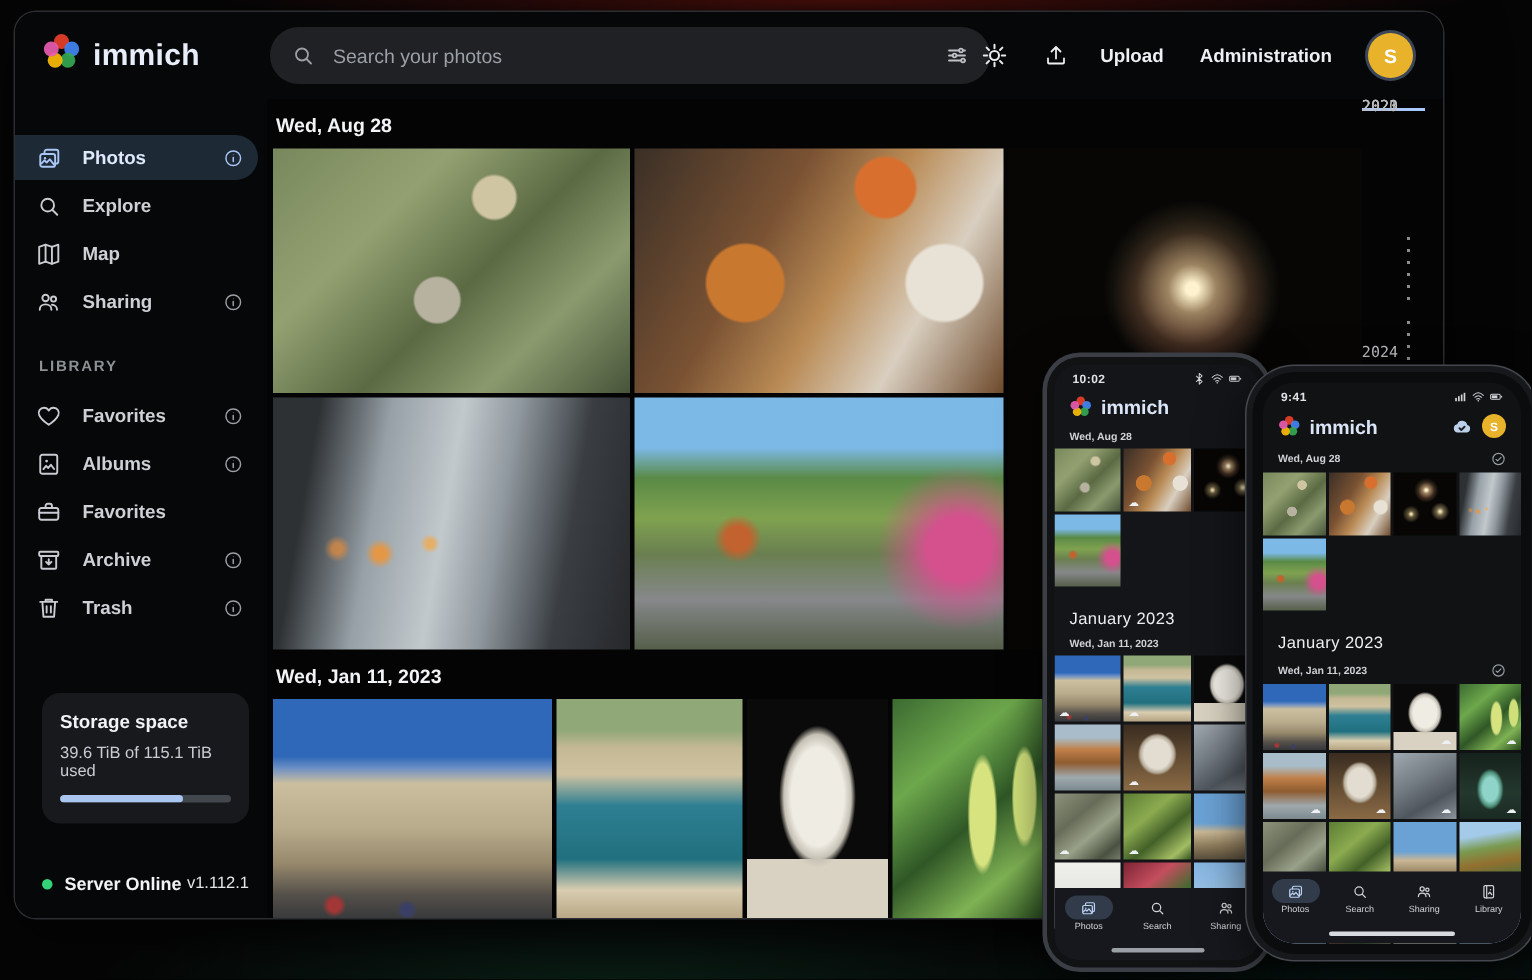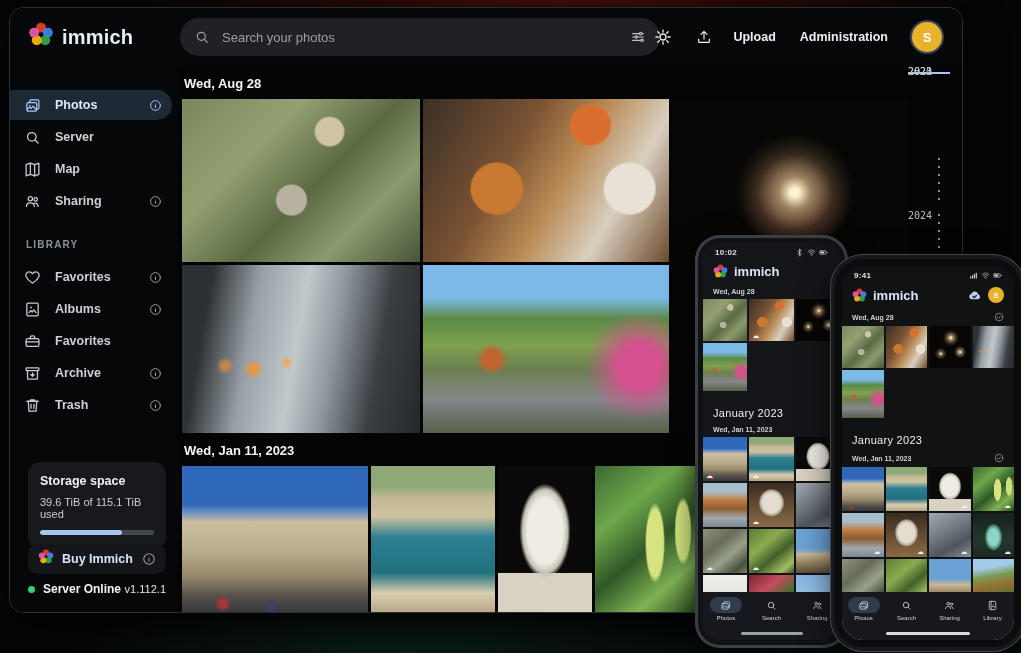--- a/index.html
+++ b/index.html
@@ -61,30 +61,30 @@
   .pgrid.g0 { grid-template-columns:238px 246px 236px; grid-template-rows:163px 168px; }
   .pgrid.g0 .tall { grid-column:3; grid-row:1 / span 2; }
   .pgrid.g1 { grid-template-columns:186px 124px 94px 100px; grid-template-rows:148px; }
   .tile { background-size:cover; position:relative; cursor:pointer; }
 
   
   .timeline { position:absolute; right:8px; top:58px; bottom:8px; width:56px; z-index:2; }
   .tl-indicator { position:absolute; right:4px; top:6px; width:42px; height:2px; background:#a8c7fa; }
   .tl-year { position:absolute; right:22px; font-family:"DejaVu Sans Mono", monospace; font-size:10px; color:#bcbec2; }
   .tl-year:nth-child(2){ top:11px; } .tl-year:nth-child(3){ top:88px; }
-  .tl-year:nth-child(4){ top:108px; } .tl-year:nth-child(5){ top:144px; }
+  .tl-year:nth-child(4){ top:108px; } .tl-year:nth-child(5){ top:164px; }
   .tl-dots { position:absolute; right:14px; width:2px;
     background:repeating-linear-gradient(#8a8d92 0 2px, transparent 2px 8px); }
   .tl-dots.d1 { top:92px; height:44px; } .tl-dots.d2 { top:148px; height:34px; } .tl-dots.d3 { top:192px; height:42px; }
 
   
   .phone { position:absolute; border-radius:22px; overflow:hidden; }
   .phone-android { left:698px; top:238px; width:147px; height:407px; background:#101214;
     box-shadow:0 0 0 3px #3b3f45, 0 8px 30px rgba(0,0,0,.7); z-index:4; }
-  .phone-iphone { left:835px; top:259px; width:186px; height:388px; background:#0b0c0e; border-radius:28px;
+  .phone-iphone { left:835px; top:248px; width:186px; height:388px; background:#0b0c0e; border-radius:28px;
     box-shadow:0 0 0 4px #17181b, 0 0 0 5px #44474d, 0 10px 34px rgba(0,0,0,.8); z-index:5; }
   .screen { position:absolute; inset:5px; border-radius:16px; background:#131518; overflow:hidden; }
   .phone-iphone .screen { inset:7px; border-radius:21px; background:#101214; }
   .pstatus { display:flex; align-items:center; justify-content:space-between; padding:5px 12px 0; color:#dfe1e4; }
   .ptime { font-size:8px; font-weight:bold; letter-spacing:.3px; }
   .pstat-icons { display:flex; gap:3px; align-items:center; color:#cfd2d6; }
   .plogo { display:flex; align-items:center; gap:6px; padding:7px 10px 4px; }
   .plogo-text { font-size:13px; font-weight:bold; color:#dbe5f8; }
   .plogo .spacer { flex:1; }
   .pavatar { width:16px; height:16px; border-radius:50%; background:#e8b32a; color:#fff; font-size:8px; font-weight:bold;
@@ -243,21 +243,21 @@
               </svg>
             </span>
           </div>
           <div class="side-item">
             <span class="ic" style="color:#c8ccd2;display:flex">
               <svg class="ic" viewBox="0 0 24 24" width="17" height="17">
                 <circle cx="11" cy="11" r="6"></circle>
                 <path d="M15.5 15.5L20 20"></path>
               </svg>
             </span>
-    <span class="lbl">Server</span>
+    <span class="lbl">Explore</span>
           </div>
           <div class="side-item">
             <span class="ic" style="color:#c8ccd2;display:flex">
               <svg class="ic" viewBox="0 0 24 24" width="17" height="17">
                 <path d="M3 5l6-2 6 2 6-2v16l-6 2-6-2-6 2z"></path>
                 <path d="M9 3v16M15 5v16"></path>
               </svg>
             </span>
     <span class="lbl">Map</span>
           </div>
@@ -359,37 +359,20 @@
         </div>
 
       <div class="storage-card">
         <div class="storage-title">Storage space</div>
         <div class="storage-usage">39.6 TiB of 115.1 TiB used</div>
         <div class="storage-track">
           <div class="storage-fill" id="storage-fill" style="width: 72%;"></div>
         </div>
       </div>
 
-      <div class="buy-card">
-        <span id="logo-flower-buy"><svg viewBox="0 0 24 24" width="16" height="16">
-              <circle cx="12" cy="5.2" r="4.6" fill="#e8402a" opacity="0.92"></circle>
-              <circle cx="18.3" cy="9.8" r="4.6" fill="#4285f4" opacity="0.92"></circle>
-              <circle cx="15.9" cy="16.8" r="4.6" fill="#34a853" opacity="0.92"></circle>
-              <circle cx="8.1" cy="16.8" r="4.6" fill="#fbbc04" opacity="0.92"></circle>
-              <circle cx="5.7" cy="9.8" r="4.6" fill="#e75cb0" opacity="0.92"></circle>
-            </svg></span>
-        <span class="buy-label">Buy Immich</span>
-        <span class="info" id="buy-info">
-            <svg class="ic" viewBox="0 0 24 24" width="14" height="14">
-              <circle cx="12" cy="12" r="9"></circle>
-              <path d="M12 11v5"></path>
-              <circle cx="12" cy="7.8" r="0.6" fill="currentColor" stroke="none"></circle>
-            </svg>
-          </span>
-      </div>
 
       <div class="server-row">
         <span class="dot"></span>
         <span class="server-label">Server Online</span>
         <span class="version">v1.112.1</span>
       </div>
     </nav>
 
     <main class="main" id="main-groups">
         <div class="group-date">Wed, Aug 28</div>

